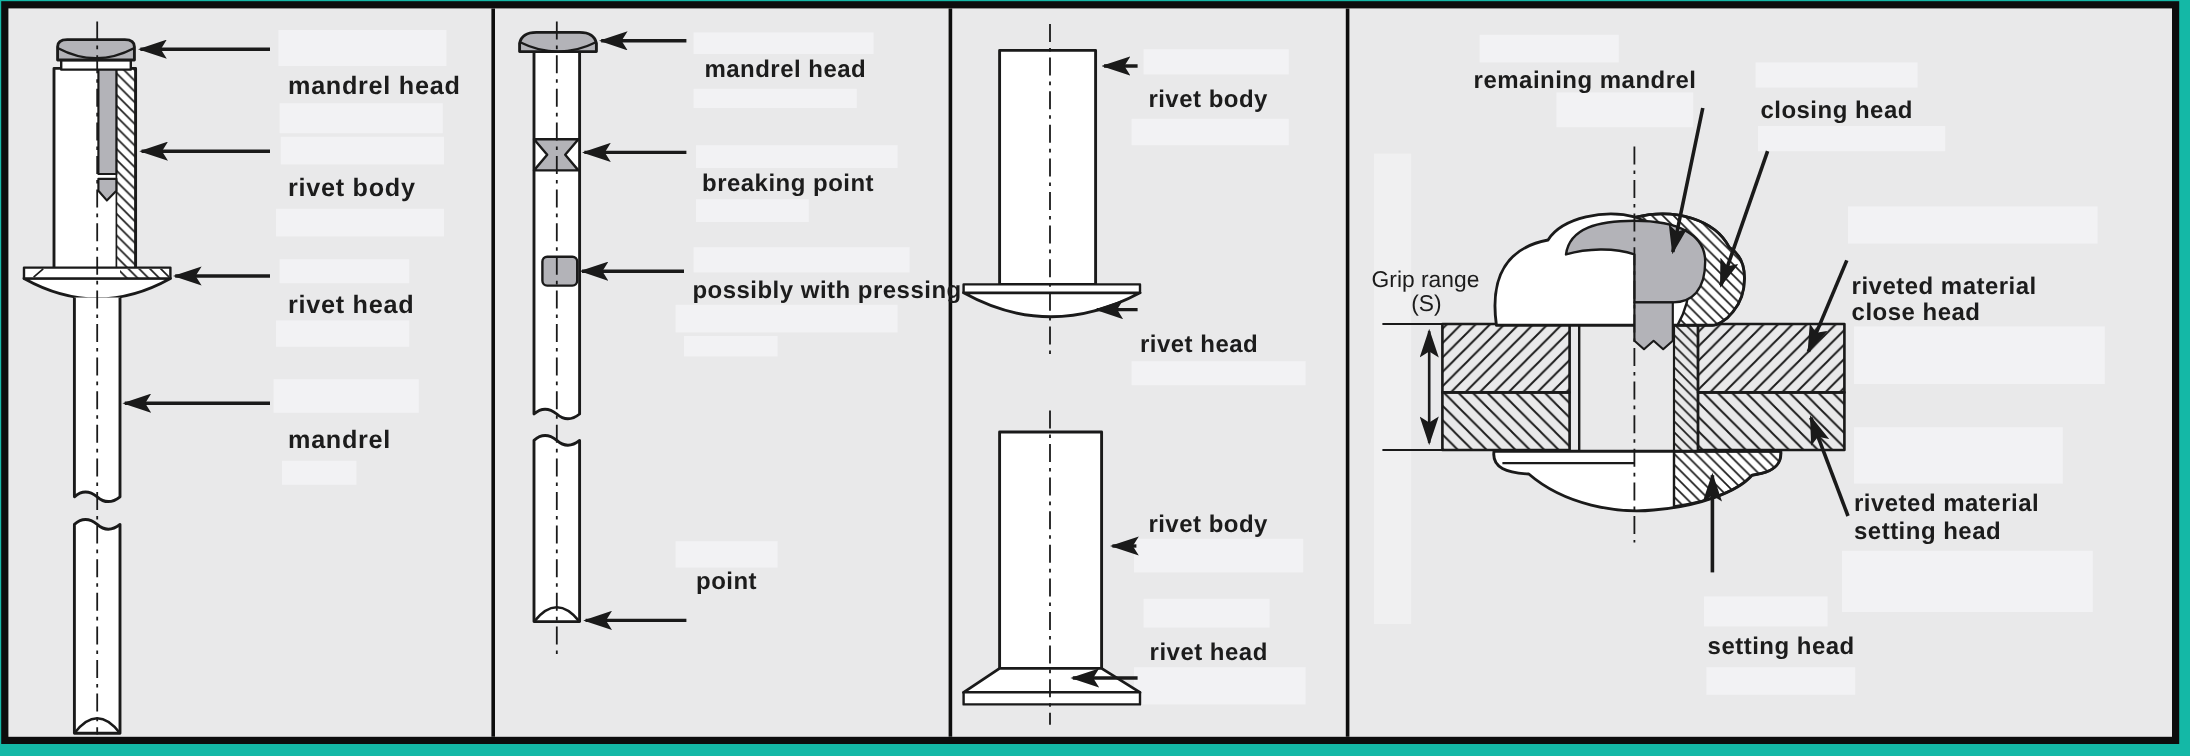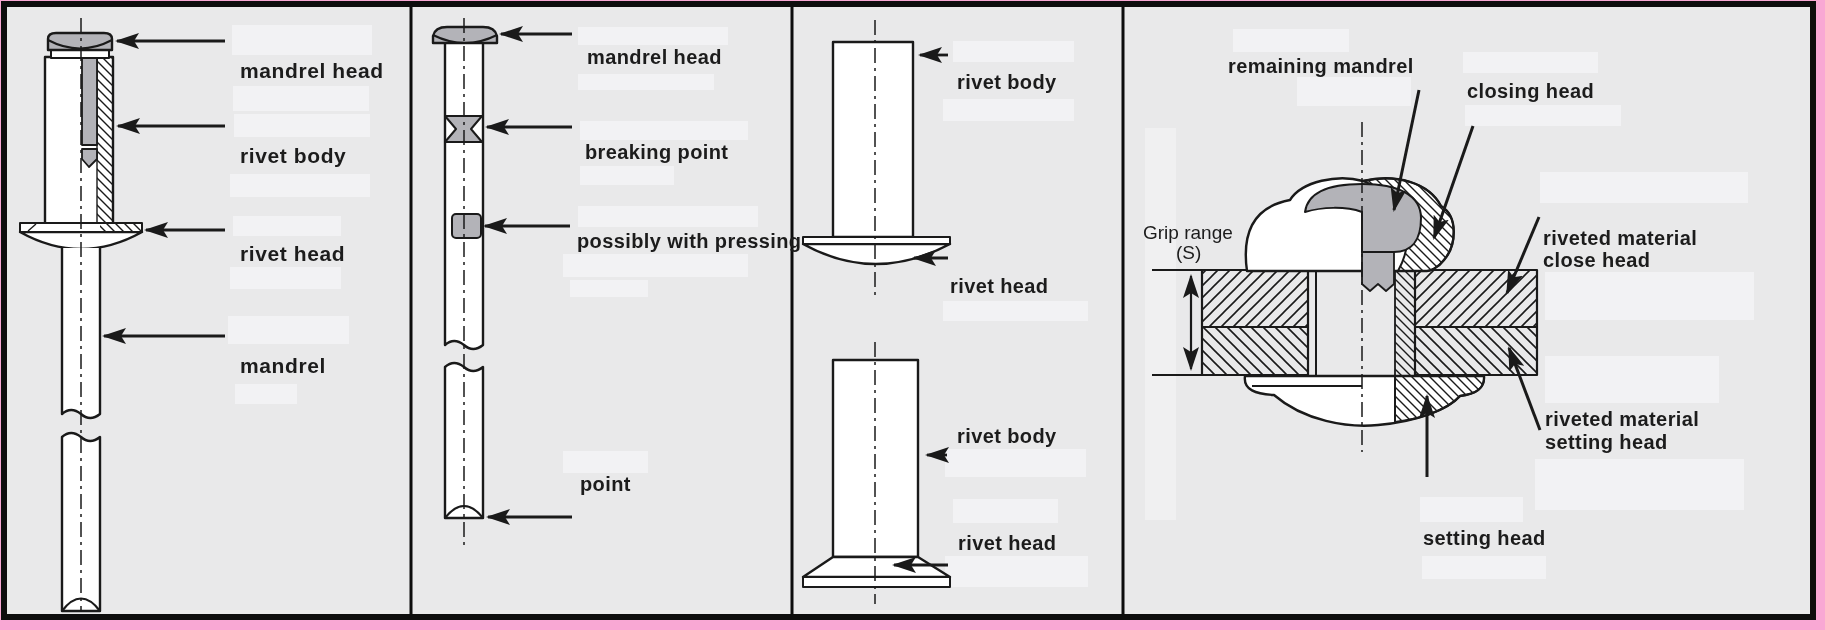--- a/index.html
+++ b/index.html
@@ -1,16 +1,16 @@
 <!DOCTYPE html>
 <html><head>
 <meta charset="utf-8">
 <style>
   html,body{margin:0;padding:0;background:#ffffff;}
-  .stage{position:relative;width:1825px;height:630px;background:#f9a8d4;overflow:hidden;
+  .stage{position:relative;width:1825px;height:630px;background:#14b8a6;overflow:hidden;
          font-family:"Liberation Sans",sans-serif;}
   svg{position:absolute;left:0;top:0;}
   text{fill:#1c1c1c;}
   .lbl{font-weight:bold;font-size:20px;letter-spacing:0.4px;}
   .lbl-big{font-weight:bold;font-size:21px;letter-spacing:0.6px;}
   .lbl-reg{font-weight:normal;font-size:19px;}
 </style>
 </head>
 <body>
 

